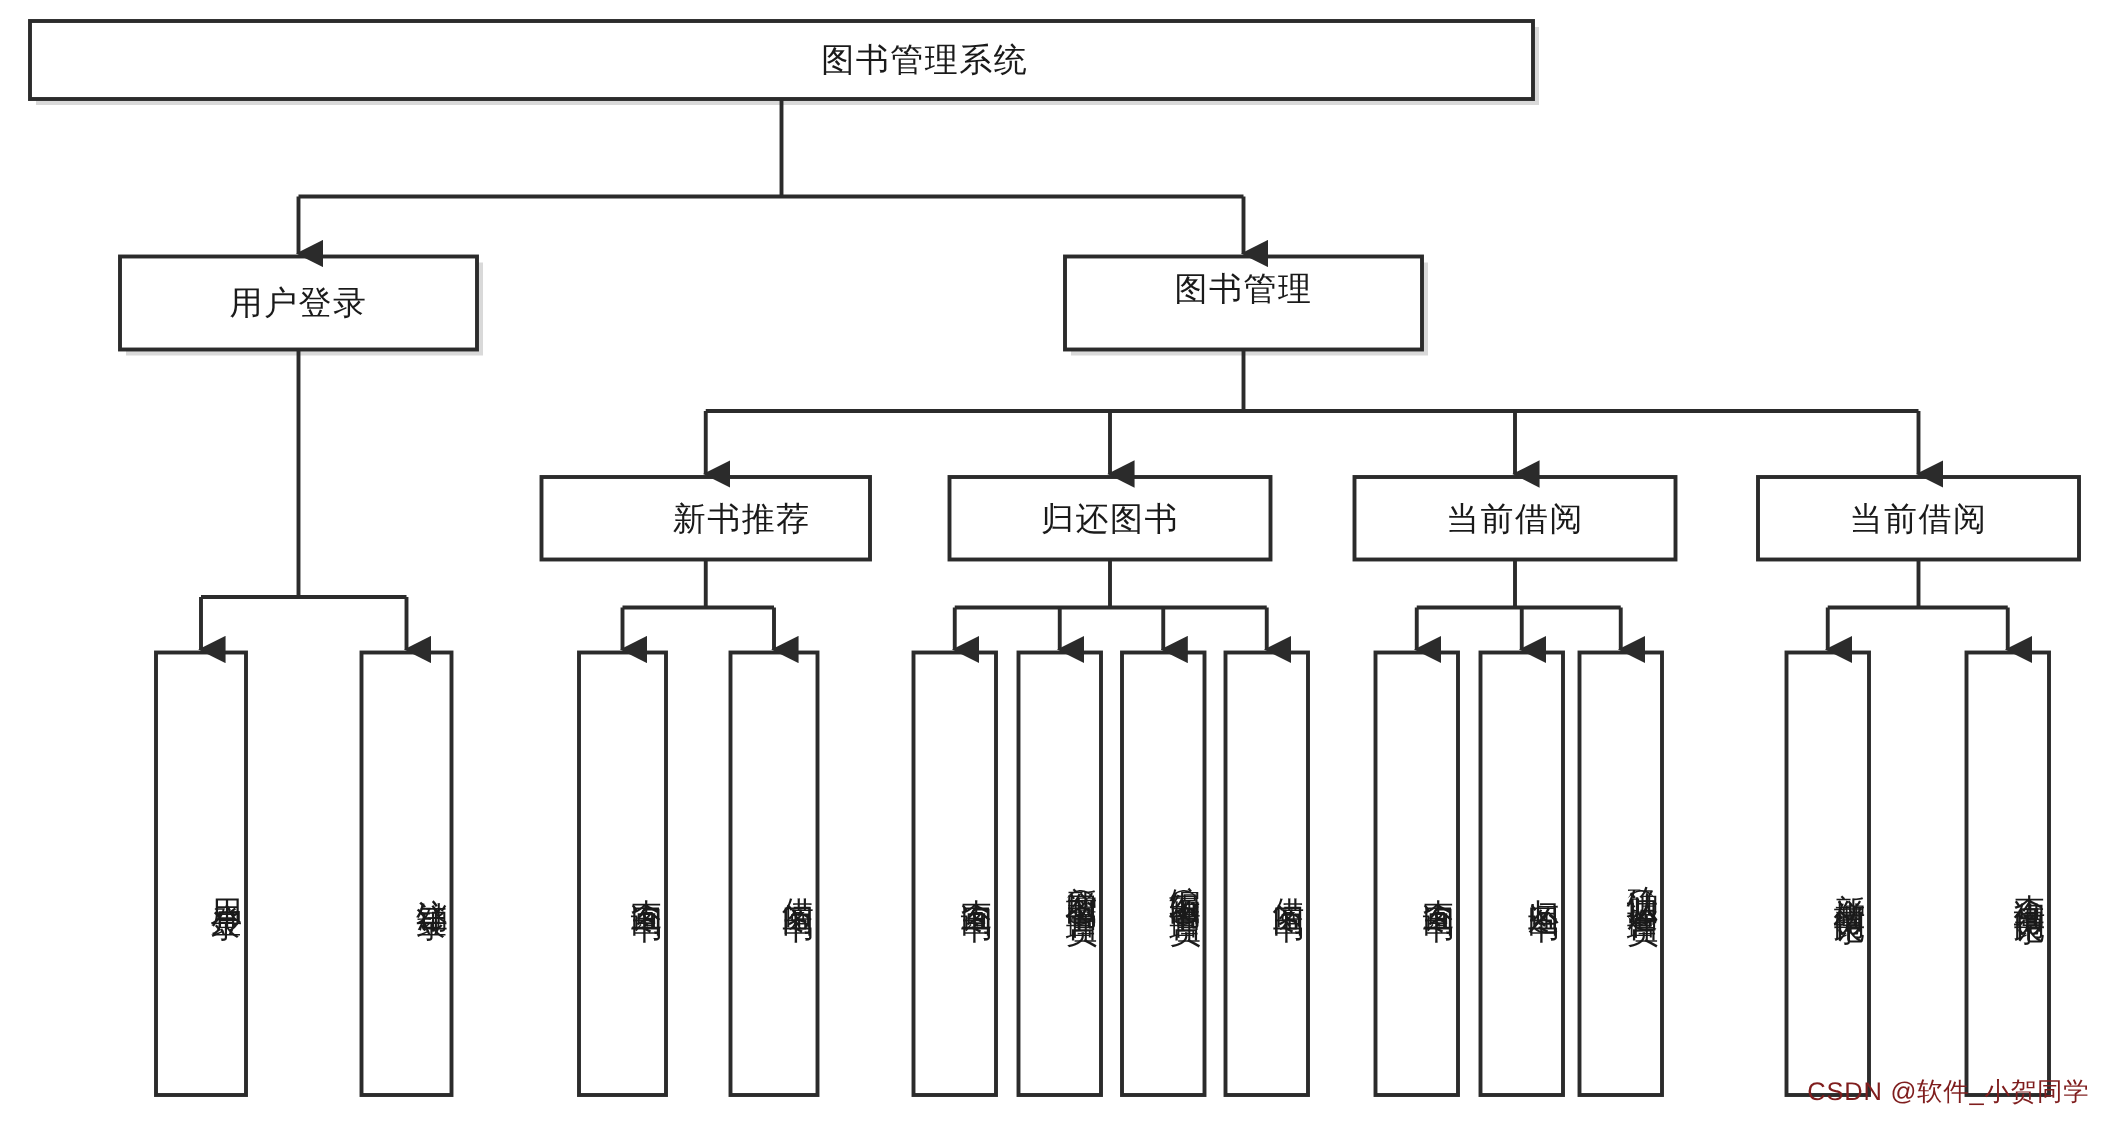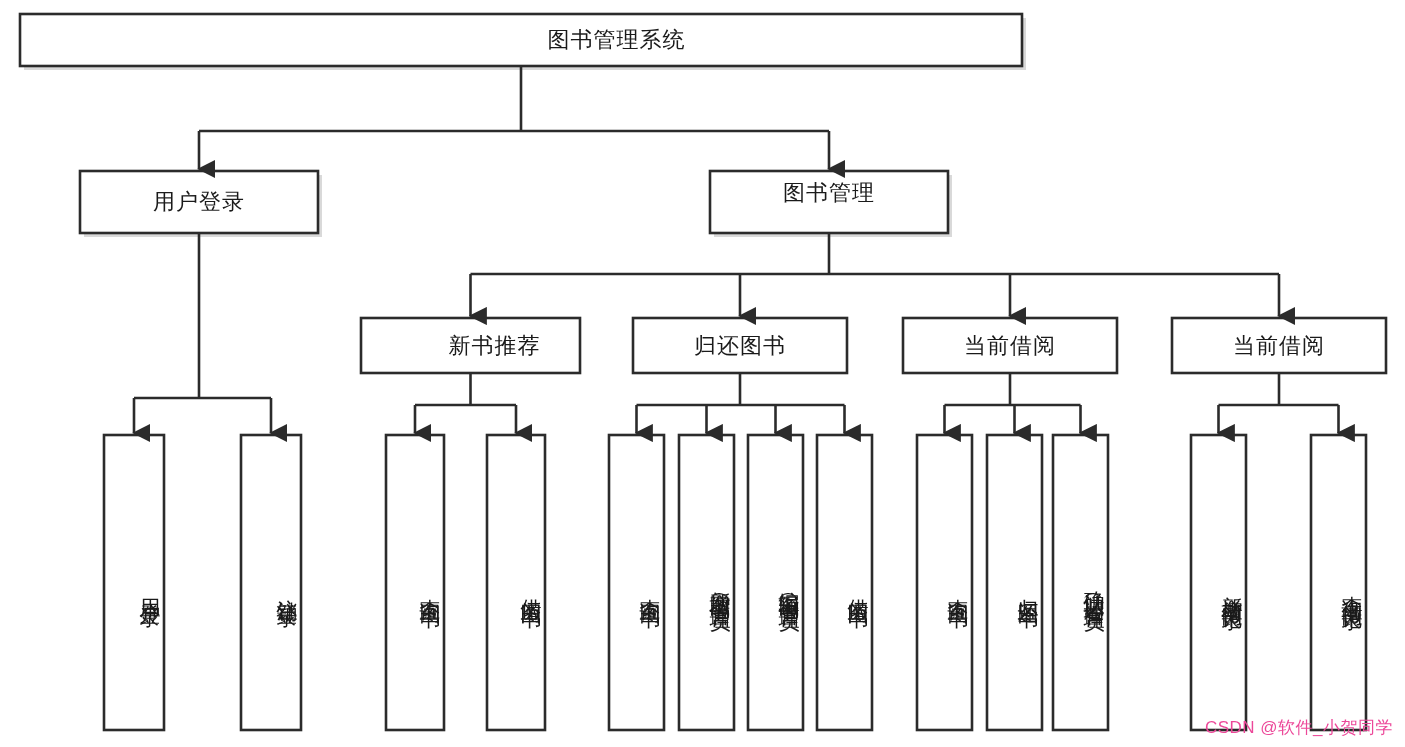--- a/index.html
+++ b/index.html
@@ -64,21 +64,21 @@
     letter-spacing: 3px;
     align-items: flex-start;
     justify-content: center;
     padding-top: 10px;
   }
   .watermark {
     position: absolute;
     right: 12px;
     bottom: 8px;
     font-size: 17px;
-    color: #ec4899;
+    color: #7f1d1d;
     letter-spacing: 0.5px;
     font-family: "Liberation Sans", "DejaVu Sans", sans-serif;
     white-space: nowrap;
   }
 </style>
 </head>
 <body>
 
 <div id="diagram-root">
 

